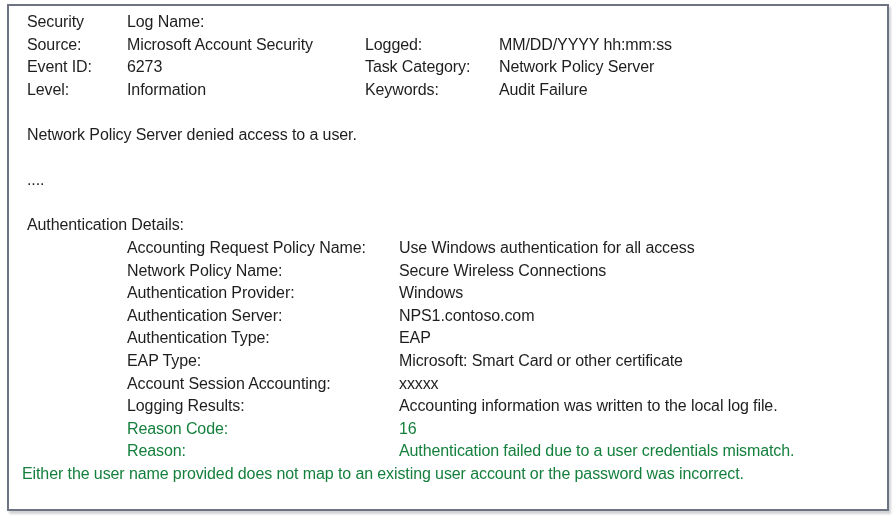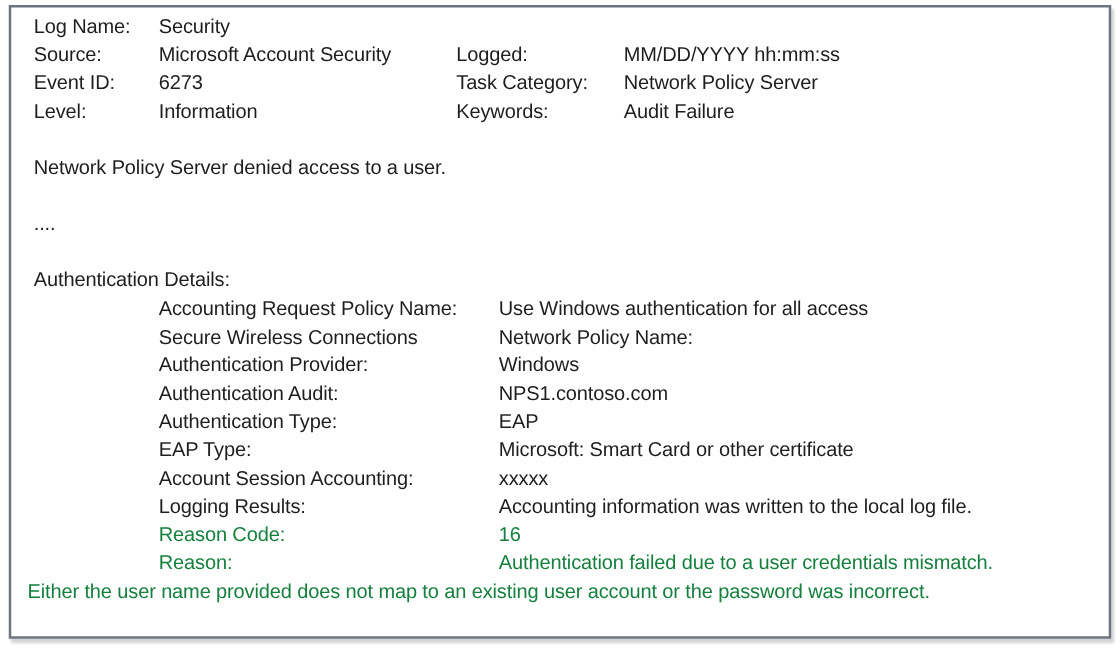--- a/index.html
+++ b/index.html
@@ -53,22 +53,22 @@
     white-space: nowrap;
   }
 </style>
 </head>
 <body>
 
 <div class="panel">
 
   <div>
     <div class="hrow">
+      <span>Security</span>
       <span>Log Name:</span>
-      <span>Security</span>
       <span></span>
       <span></span>
     </div>
     <div class="hrow">
       <span>Source:</span>
       <span>Microsoft Account Security</span>
       <span>Logged:</span>
       <span>MM/DD/YYYY hh:mm:ss</span>
     </div>
     <div class="hrow">
@@ -90,29 +90,29 @@
   <div class="line dots">....</div>
 
   <div class="line section-title">Authentication Details:</div>
 
   <div>
     <div class="drow">
       <span>Accounting Request Policy Name:</span>
       <span>Use Windows authentication for all access</span>
     </div>
     <div class="drow">
+      <span>Network Policy Name:</span>
       <span>Secure Wireless Connections</span>
-      <span>Network Policy Name:</span>
     </div>
     <div class="drow">
       <span>Authentication Provider:</span>
       <span>Windows</span>
     </div>
     <div class="drow">
-      <span>Authentication Audit:</span>
+      <span>Authentication Server:</span>
       <span>NPS1.contoso.com</span>
     </div>
     <div class="drow">
       <span>Authentication Type:</span>
       <span>EAP</span>
     </div>
     <div class="drow">
       <span>EAP Type:</span>
       <span>Microsoft: Smart Card or other certificate</span>
     </div>

